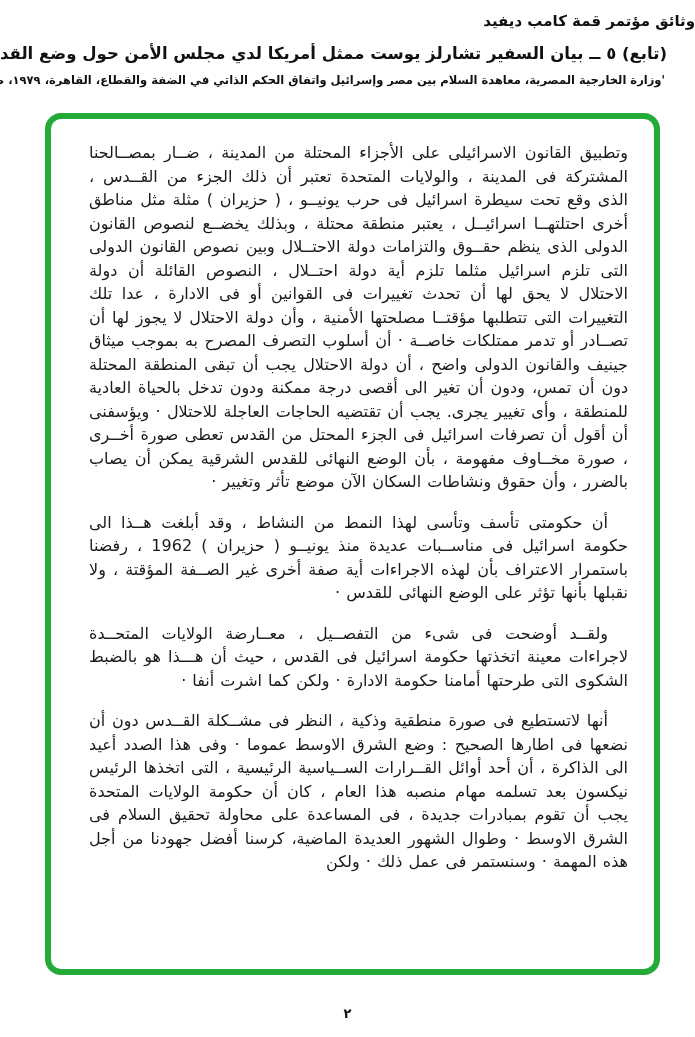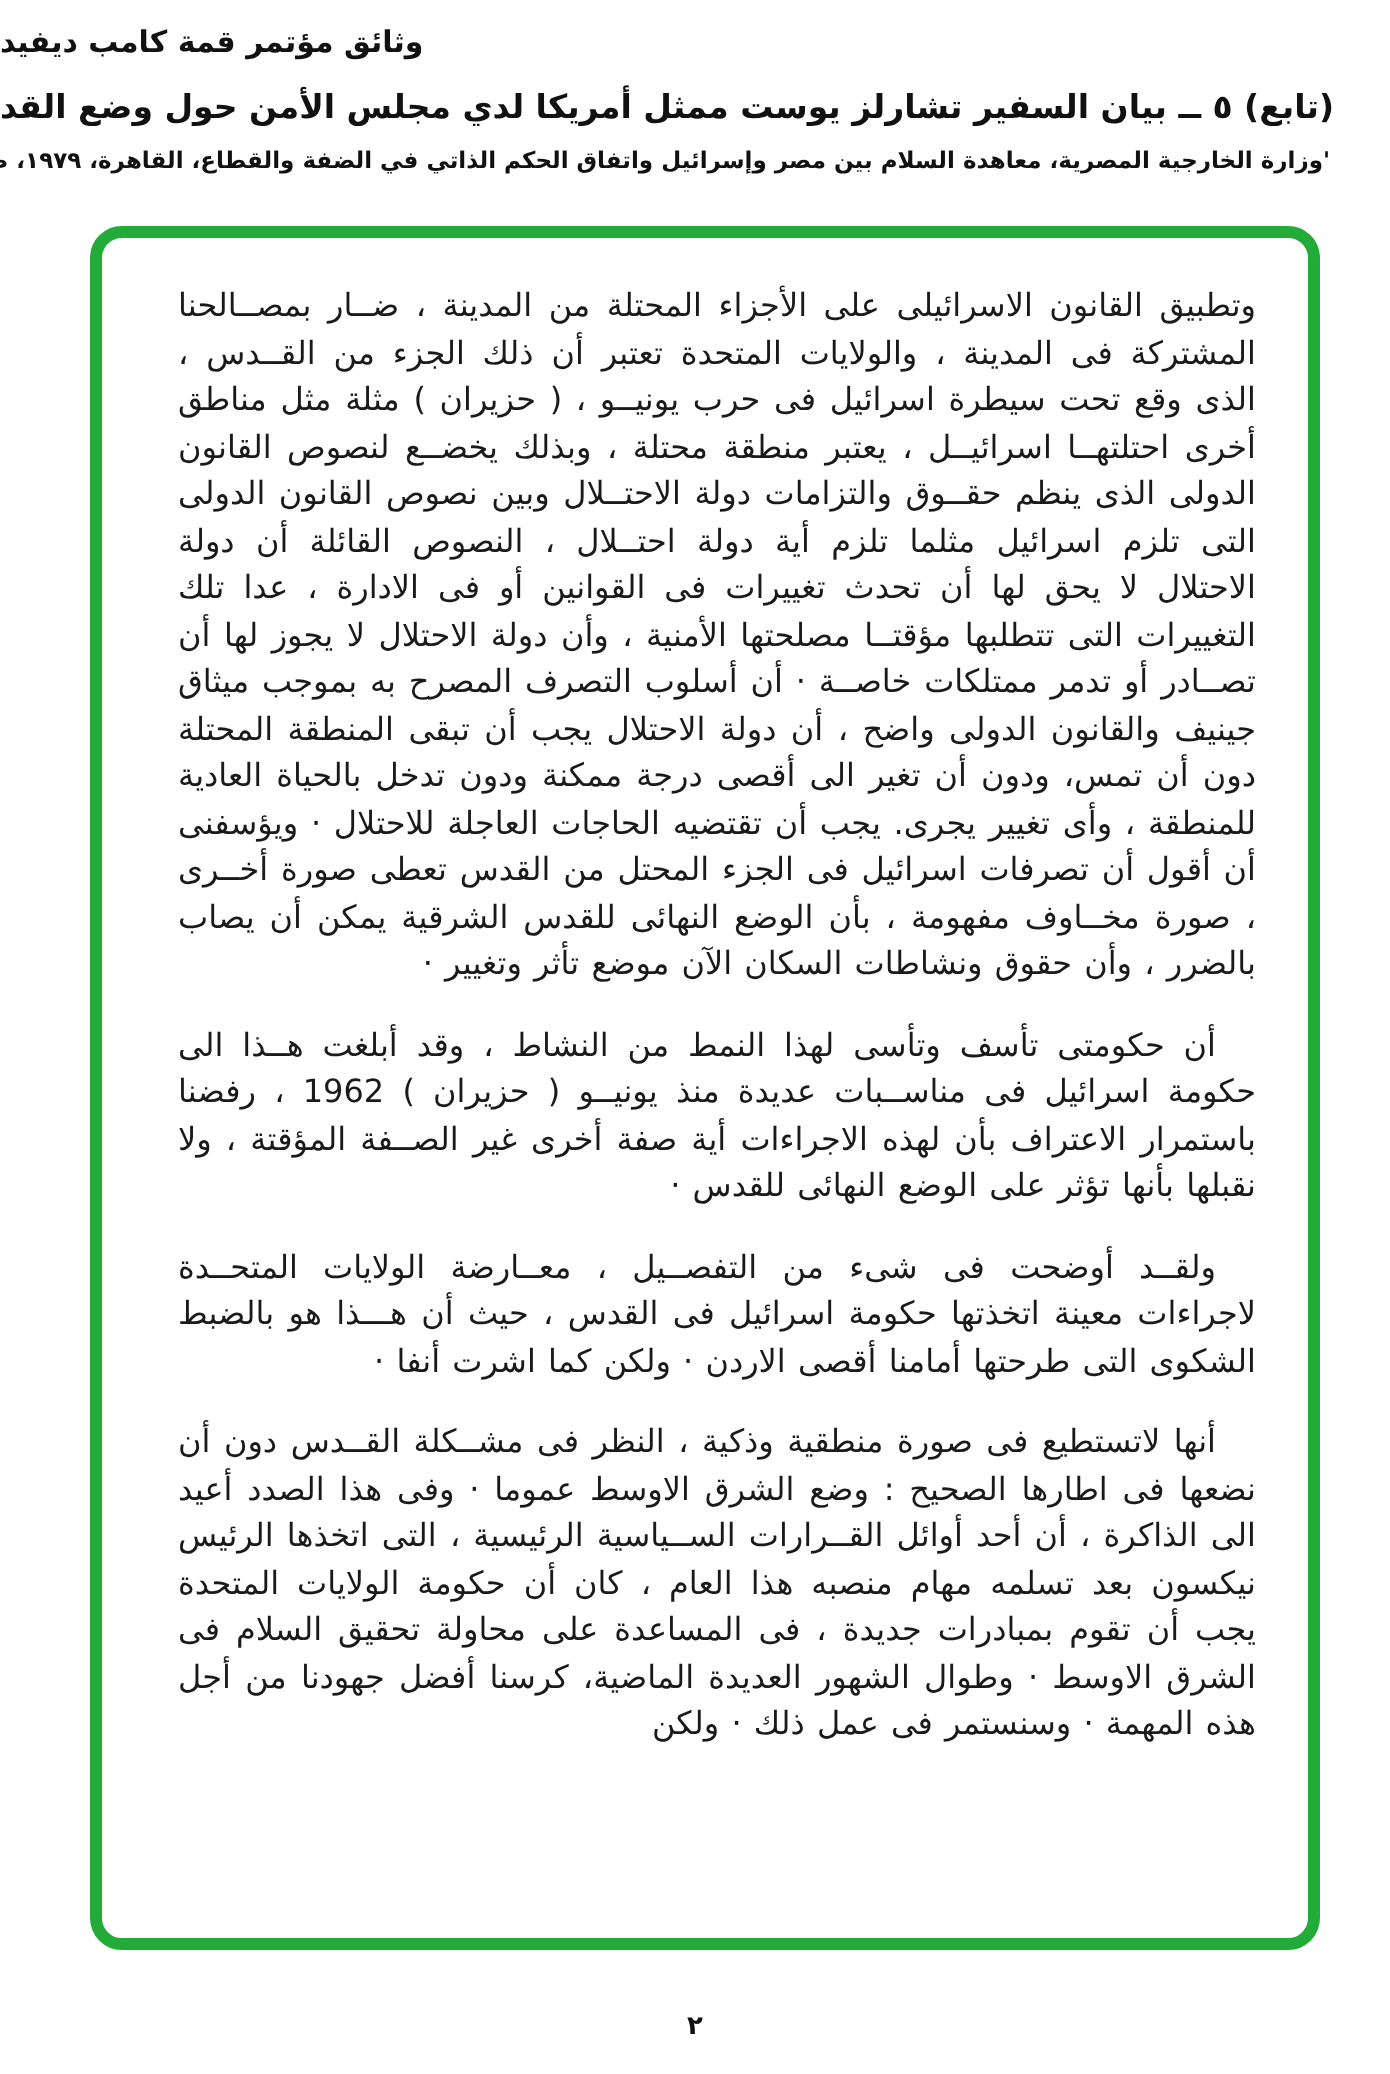--- a/index.html
+++ b/index.html
@@ -11,21 +11,21 @@
   .page {
     position: relative;
     width: 695px;
     height: 1037px;
     background: #ffffff;
     direction: rtl;
     overflow: hidden;
     color: #111;
   }
   .header {
-    text-align: left;
+    text-align: right;
     padding-top: 12px;
   }
   .doc-title {
     font-size: 15px;
     font-weight: bold;
     letter-spacing: 0.5px;
   }
   .doc-subtitle {
     font-size: 16.5px;
     font-weight: bold;
@@ -86,20 +86,20 @@
     <div class="doc-title">وثائق مؤتمر قمة كامب ديفيد</div>
     <div class="doc-subtitle">(تابع) ٥ ــ بيان السفير تشارلز يوست ممثل أمريكا لدي مجلس الأمن حول وضع القدس في أول يوليه ١٩٦٩</div>
     <div class="doc-source">'وزارة الخارجية المصرية، معاهدة السلام بين مصر وإسرائيل واتفاق الحكم الذاتي في الضفة والقطاع، القاهرة، ١٩٧٩، ص ٣٥ ــ ٣٧'</div>
   </div>
 
   <div class="green-box" style="border-color: rgb(34, 171, 56);">
     <div class="box-content">
 
     <div class="para">وتطبيق القانون الاسرائيلى على الأجزاء المحتلة من المدينة ، ضــار بمصــالحنا المشتركة فى المدينة ، والولايات المتحدة تعتبر أن ذلك الجزء من القــدس ، الذى وقع تحت سيطرة اسرائيل فى حرب يونيــو ، ( حزيران ) مثلة مثل مناطق أخرى احتلتهــا اسرائيــل ، يعتبر منطقة محتلة ، وبذلك يخضــع لنصوص القانون الدولى الذى ينظم حقــوق والتزامات دولة الاحتــلال وبين نصوص القانون الدولى التى تلزم اسرائيل مثلما تلزم أية دولة احتــلال ، النصوص القائلة أن دولة الاحتلال لا يحق لها أن تحدث تغييرات فى القوانين أو فى الادارة ، عدا تلك التغييرات التى تتطلبها مؤقتــا مصلحتها الأمنية ، وأن دولة الاحتلال لا يجوز لها أن تصــادر أو تدمر ممتلكات خاصــة · أن أسلوب التصرف المصرح به بموجب ميثاق جينيف والقانون الدولى واضح ، أن دولة الاحتلال يجب أن تبقى المنطقة المحتلة دون أن تمس، ودون أن تغير الى أقصى درجة ممكنة ودون تدخل بالحياة العادية للمنطقة ، وأى تغيير يجرى. يجب أن تقتضيه الحاجات العاجلة للاحتلال · ويؤسفنى أن أقول أن تصرفات اسرائيل فى الجزء المحتل من القدس تعطى صورة أخــرى ، صورة مخــاوف مفهومة ، بأن الوضع النهائى للقدس الشرقية يمكن أن يصاب بالضرر ، وأن حقوق ونشاطات السكان الآن موضع تأثر وتغيير ·</div>
         <div class="para">أن حكومتى تأسف وتأسى لهذا النمط من النشاط ، وقد أبلغت هــذا الى حكومة اسرائيل فى مناســبات عديدة منذ يونيــو ( حزيران ) 1962 ، رفضنا باستمرار الاعتراف بأن لهذه الاجراءات أية صفة أخرى غير الصــفة المؤقتة ، ولا نقبلها بأنها تؤثر على الوضع النهائى للقدس ·</div>
-        <div class="para">ولقــد أوضحت فى شىء من التفصــيل ، معــارضة الولايات المتحــدة لاجراءات معينة اتخذتها حكومة اسرائيل فى القدس ، حيث أن هـــذا هو بالضبط الشكوى التى طرحتها أمامنا أقصى الاردن · ولكن كما اشرت أنفا ·</div>
+        <div class="para">ولقــد أوضحت فى شىء من التفصــيل ، معــارضة الولايات المتحــدة لاجراءات معينة اتخذتها حكومة اسرائيل فى القدس ، حيث أن هـــذا هو بالضبط الشكوى التى طرحتها أمامنا حكومة الادارة · ولكن كما اشرت أنفا ·</div>
         <div class="para">أنها لاتستطيع فى صورة منطقية وذكية ، النظر فى مشــكلة القــدس دون أن نضعها فى اطارها الصحيح : وضع الشرق الاوسط عموما · وفى هذا الصدد أعيد الى الذاكرة ، أن أحد أوائل القــرارات الســياسية الرئيسية ، التى اتخذها الرئيس نيكسون بعد تسلمه مهام منصبه هذا العام ، كان أن حكومة الولايات المتحدة يجب أن تقوم بمبادرات جديدة ، فى المساعدة على محاولة تحقيق السلام فى الشرق الاوسط · وطوال الشهور العديدة الماضية، كرسنا أفضل جهودنا من أجل هذه المهمة · وسنستمر فى عمل ذلك · ولكن</div>
       </div>
   </div>
 
   <div class="page-number">٢</div>
 
 </div>
 
 </body></html>

